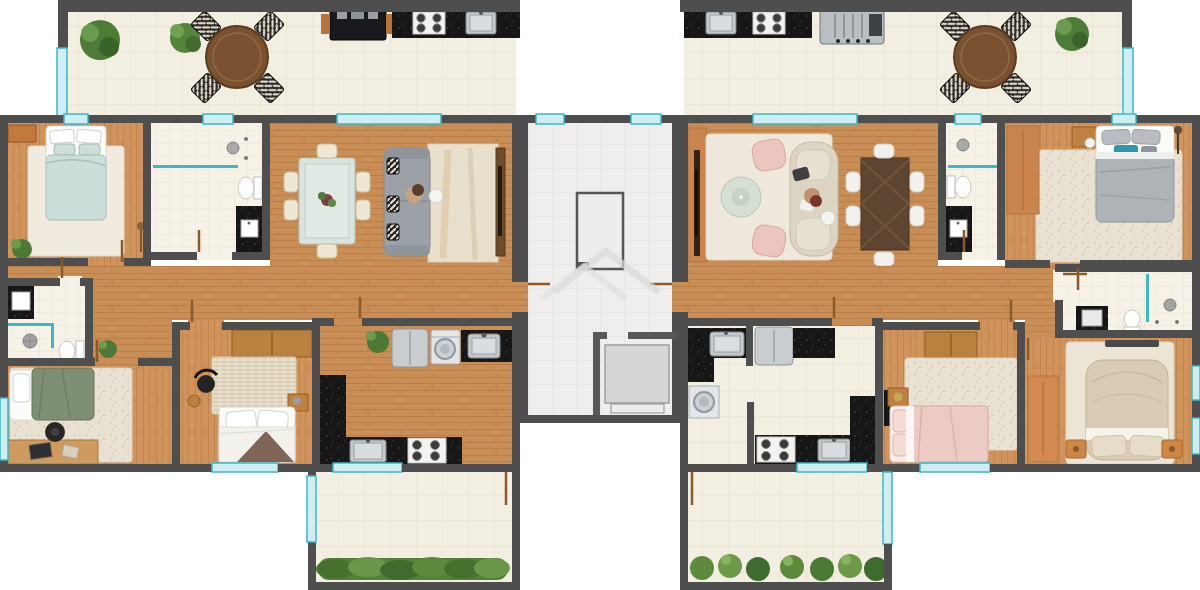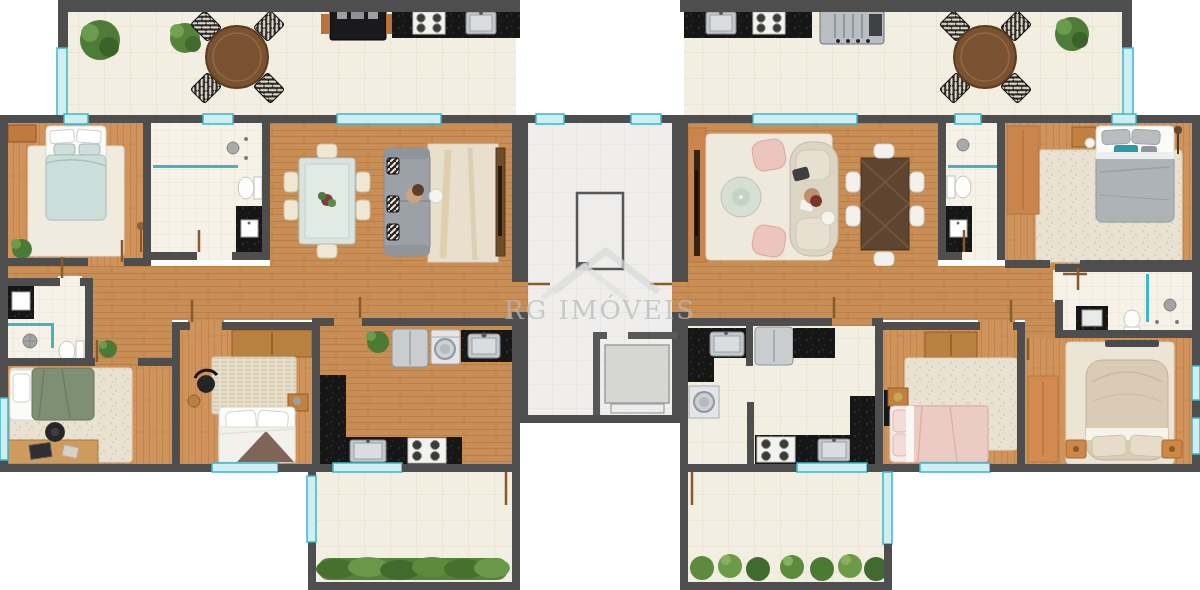--- a/index.html
+++ b/index.html
@@ -538,14 +538,13 @@
         <line x1="1078" y1="268" x2="1078" y2="290" stroke="#8a5a2b" stroke-width="2.5"></line>
         <line x1="964" y1="252" x2="964" y2="230" stroke="#8a5a2b" stroke-width="2.5"></line>
         <line x1="506" y1="472" x2="506" y2="505" stroke="#8a5a2b" stroke-width="2.5"></line>
         <line x1="692" y1="472" x2="692" y2="505" stroke="#8a5a2b" stroke-width="2.5"></line>
       </g>
       <g>
         <path d="M556,290 L606,251 L656,290" fill="none" stroke="#d8d8d8" stroke-width="7" stroke-linecap="round" stroke-linejoin="round" opacity="0.7"></path>
         <path d="M544,297 L584,266 L624,297" fill="none" stroke="#e0e0e0" stroke-width="6" stroke-linecap="round" stroke-linejoin="round" opacity="0.7"></path>
       </g>
     </svg>
-  <div class="watermark-text">RG IMÓVEIS</div>
 </div>
 
 </body></html>

